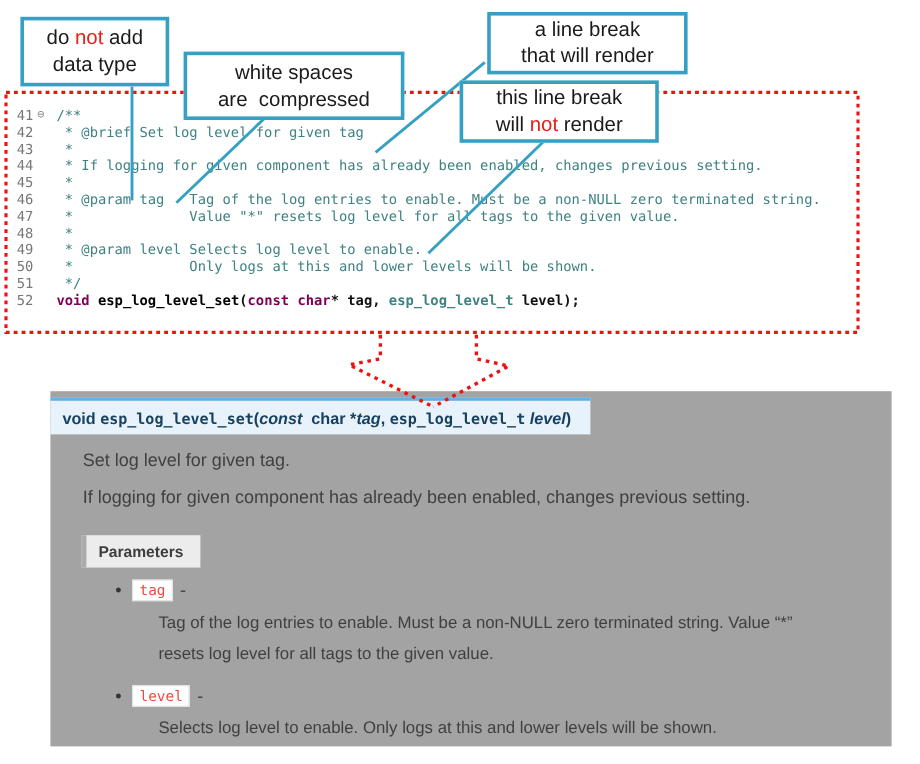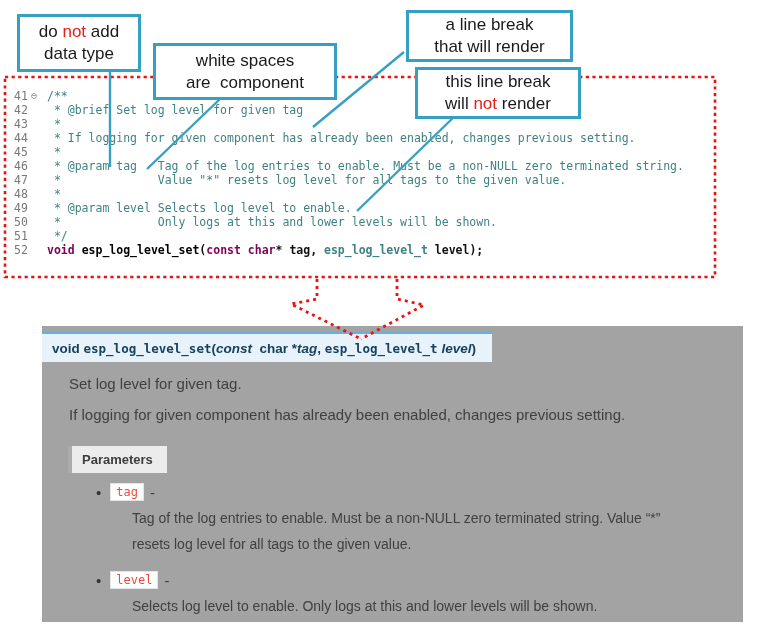--- a/index.html
+++ b/index.html
@@ -10,21 +10,21 @@
   .overlay{position:absolute;left:0;top:0;width:767px;height:637px;z-index:5;pointer-events:none;}
 
   
   .callout{position:absolute;z-index:6;background:#ffffff;border:3px solid #36a0c3;
            display:flex;flex-direction:column;align-items:center;justify-content:center;
            font-size:17px;color:#1a1a1a;line-height:22px;text-align:center;white-space:pre-wrap;}
   .callout .red{color:#e32119;}
   #box-no-datatype{left:17px;top:14px;width:118px;height:52px;}
   #box-whitespace{left:153px;top:43px;width:178px;height:51px;}
   #box-break-render{left:406px;top:10px;width:161px;height:46px;}
-  #box-break-norender{left:415px;top:67px;width:160px;height:46px;}
+  #box-break-norender{left:383px;top:67px;width:160px;height:46px;}
 
   
   .editor{position:absolute;left:14px;top:89px;z-index:2;
           font-family:"DejaVu Sans Mono",monospace;font-size:11.5px;line-height:14px;}
   .code-row{display:flex;height:14px;white-space:pre;}
   .lnum{width:17px;color:#787878;flex:none;}
   .fold{width:16px;color:#8a8a8a;flex:none;font-size:10px;}
   .ctext{flex:none;}
   .tok-comment{color:#3f8282;}
   .tok-keyword{color:#7f0055;font-weight:bold;}
@@ -74,21 +74,21 @@
     <line x1="404" y1="52" x2="313" y2="127" stroke="#36a0c3" stroke-width="2.4"></line>
     <line x1="456" y1="115" x2="357" y2="211" stroke="#36a0c3" stroke-width="2.4"></line>
   </svg>
 
   <div class="callout" id="box-no-datatype" data-interactable="false">
     <div data-interactable="false"><span>do </span><span class="red">not</span><span> add</span></div>
     <div data-interactable="false">data type</div>
   </div>
   <div class="callout" id="box-whitespace" data-interactable="false">
     <div data-interactable="false">white spaces</div>
-    <div data-interactable="false">are  component</div>
+    <div data-interactable="false">are  compressed</div>
   </div>
   <div class="callout" id="box-break-render" data-interactable="false">
     <div data-interactable="false">a line break</div>
     <div data-interactable="false">that will render</div>
   </div>
   <div class="callout" id="box-break-norender" data-interactable="false">
     <div data-interactable="false">this line break</div>
     <div data-interactable="false"><span>will </span><span class="red">not</span><span> render</span></div>
   </div>
 

